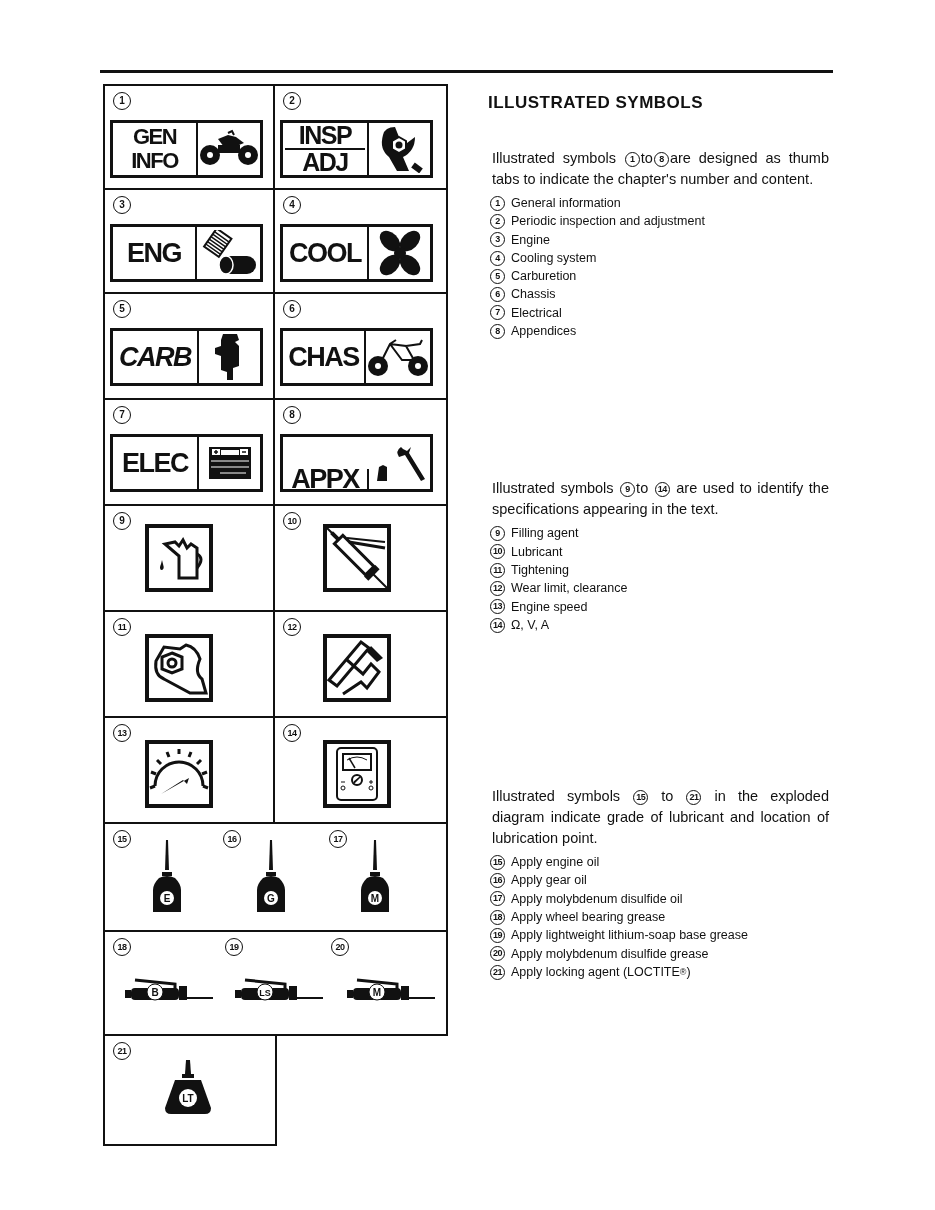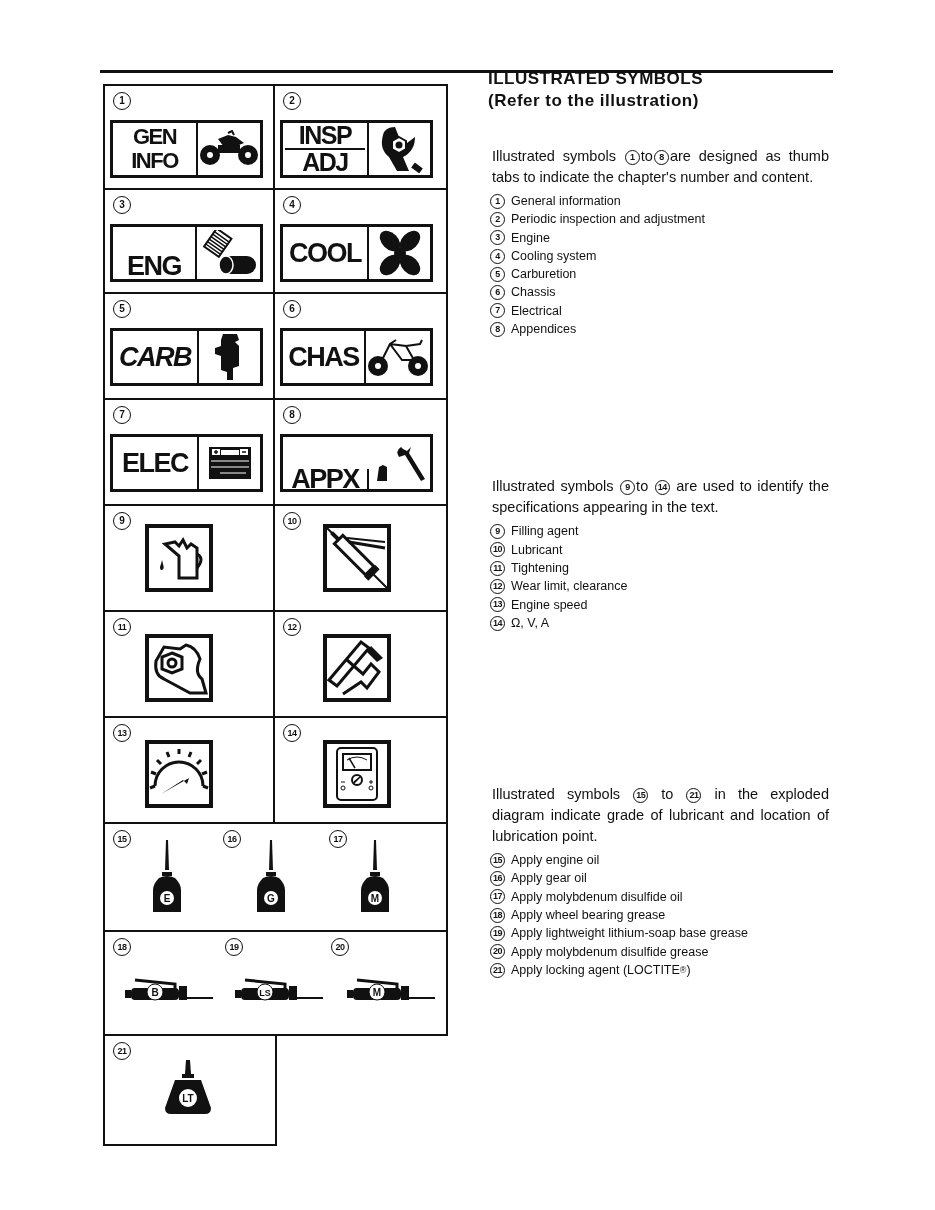--- a/index.html
+++ b/index.html
@@ -11,21 +11,21 @@
   .num { position: absolute; left: 8px; top: 6px; width: 16px; height: 16px; border: 1.5px solid #111; border-radius: 50%; font-size: 10px; line-height: 16px; text-align: center; font-weight: bold; box-sizing: content-box; }
   .num.two { font-size: 9px; letter-spacing: -0.5px; }
 
   .tab { position: absolute; left: 5px; top: 34px; width: 153px; height: 58px; border: 3px solid #111; box-sizing: border-box; display: flex; }
   .tab .lbl { border-right: 2px solid #111; display: flex; flex-direction: column; justify-content: center; align-items: center; font-weight: bold; font-size: 27px; letter-spacing: -1.5px; line-height: 26px; padding: 0 2px; }
   .tab .ico { flex: 1; display: flex; align-items: center; justify-content: center; }
   .tab .lbl .divline { width: 100%; height: 2px; background: #111; margin: 1px 0; }
 
   .sq { position: absolute; left: 40px; top: 18px; width: 68px; height: 68px; border: 4px solid #111; box-sizing: border-box; display: flex; align-items: center; justify-content: center; }
 
-  .right { position: absolute; left: 488px; top: 68px; width: 345px; }
+  .right { position: absolute; left: 488px; top: 92px; width: 345px; }
   .h1 { font-weight: bold; font-size: 17px; letter-spacing: 0.5px; margin: 0; line-height: 22px; }
   .para { font-size: 14.5px; line-height: 21px; text-align: justify; margin: 4px; }
   .list { list-style: none; margin: 2px 0 0 0; padding: 0; }
   .list li { font-size: 12.5px; line-height: 18.3px; display: flex; align-items: center; }
   .cn { display: inline-block; width: 13px; height: 13px; border: 1.2px solid #111; border-radius: 50%; font-size: 9px; line-height: 13px; text-align: center; margin: 0 6px 0 2px; font-weight: bold; letter-spacing: -0.5px; }
   .icn { display: inline-block; width: 13px; height: 13px; border: 1.2px solid #111; border-radius: 50%; font-size: 9px; line-height: 13px; text-align: center; font-weight: bold; vertical-align: 1px; margin: 0 1px; letter-spacing: -0.5px; }
   sup { font-size: 9px; }
 </style>
 </head>
 <body>
@@ -69,21 +69,21 @@
             <circle cx="24" cy="20" r="3.5" fill="#111"></circle>
             <path d="M38 40 L46 46" stroke="#111" stroke-width="6"></path>
           </svg>
       </div>
     </div>
   </div>
 
   <div class="cell" style="left:0;top:104px;width:172px;height:106px;">
     <span class="num">3</span>
     <div class="tab">
-      <div class="lbl" style="width:78px;justify-content:flex-end;">
+      <div class="lbl" style="width:78px;">
           <span>ENG</span>
         </div>
       <div class="ico">
         <svg width="62" height="46" viewBox="0 0 62 46">
             <g transform="rotate(35 20 14)">
               <rect x="10" y="2" width="18" height="22" fill="#fff" stroke="#111" stroke-width="2"></rect>
               <path d="M10 6 H28 M10 9 H28 M10 12 H28 M10 15 H28 M10 18 H28 M10 21 H28" stroke="#111" stroke-width="1.5"></path>
             </g>
             <rect x="24" y="26" width="34" height="18" rx="9" fill="#111"></rect>
             <ellipse cx="28" cy="35" rx="7" ry="9" fill="#111" stroke="#fff" stroke-width="1.5"></ellipse>
@@ -338,21 +338,20 @@
         <rect x="19" y="14" width="12" height="4" fill="#111"></rect>
         <path d="M12 20 L38 20 L48 48 Q48 54 42 54 L8 54 Q2 54 2 48 Z" fill="#111"></path>
         <circle cx="25" cy="38" r="9" fill="#fff"></circle>
         <text x="25" y="42" font-size="10" font-weight="bold" text-anchor="middle" font-family="Liberation Sans, sans-serif" fill="#111">LT</text>
       </svg>
   </div>
 </div>
 
 <div class="right">
   <h1 class="h1">ILLUSTRATED SYMBOLS</h1>
-  <h1 class="h1">(Refer to the illustration)</h1>
 
   <div style="height:30px"></div>
   <p class="para"><span>Illustrated symbols</span> <span class="icn">1</span><span>to</span><span class="icn">8</span><span>are designed as thumb tabs to indicate the chapter's number and content.</span></p>
   <ul class="list" id="list1">
       <li>
         <span class="cn">1</span>
         <span>General information</span>
       </li>
       <li>
         <span class="cn">2</span>

